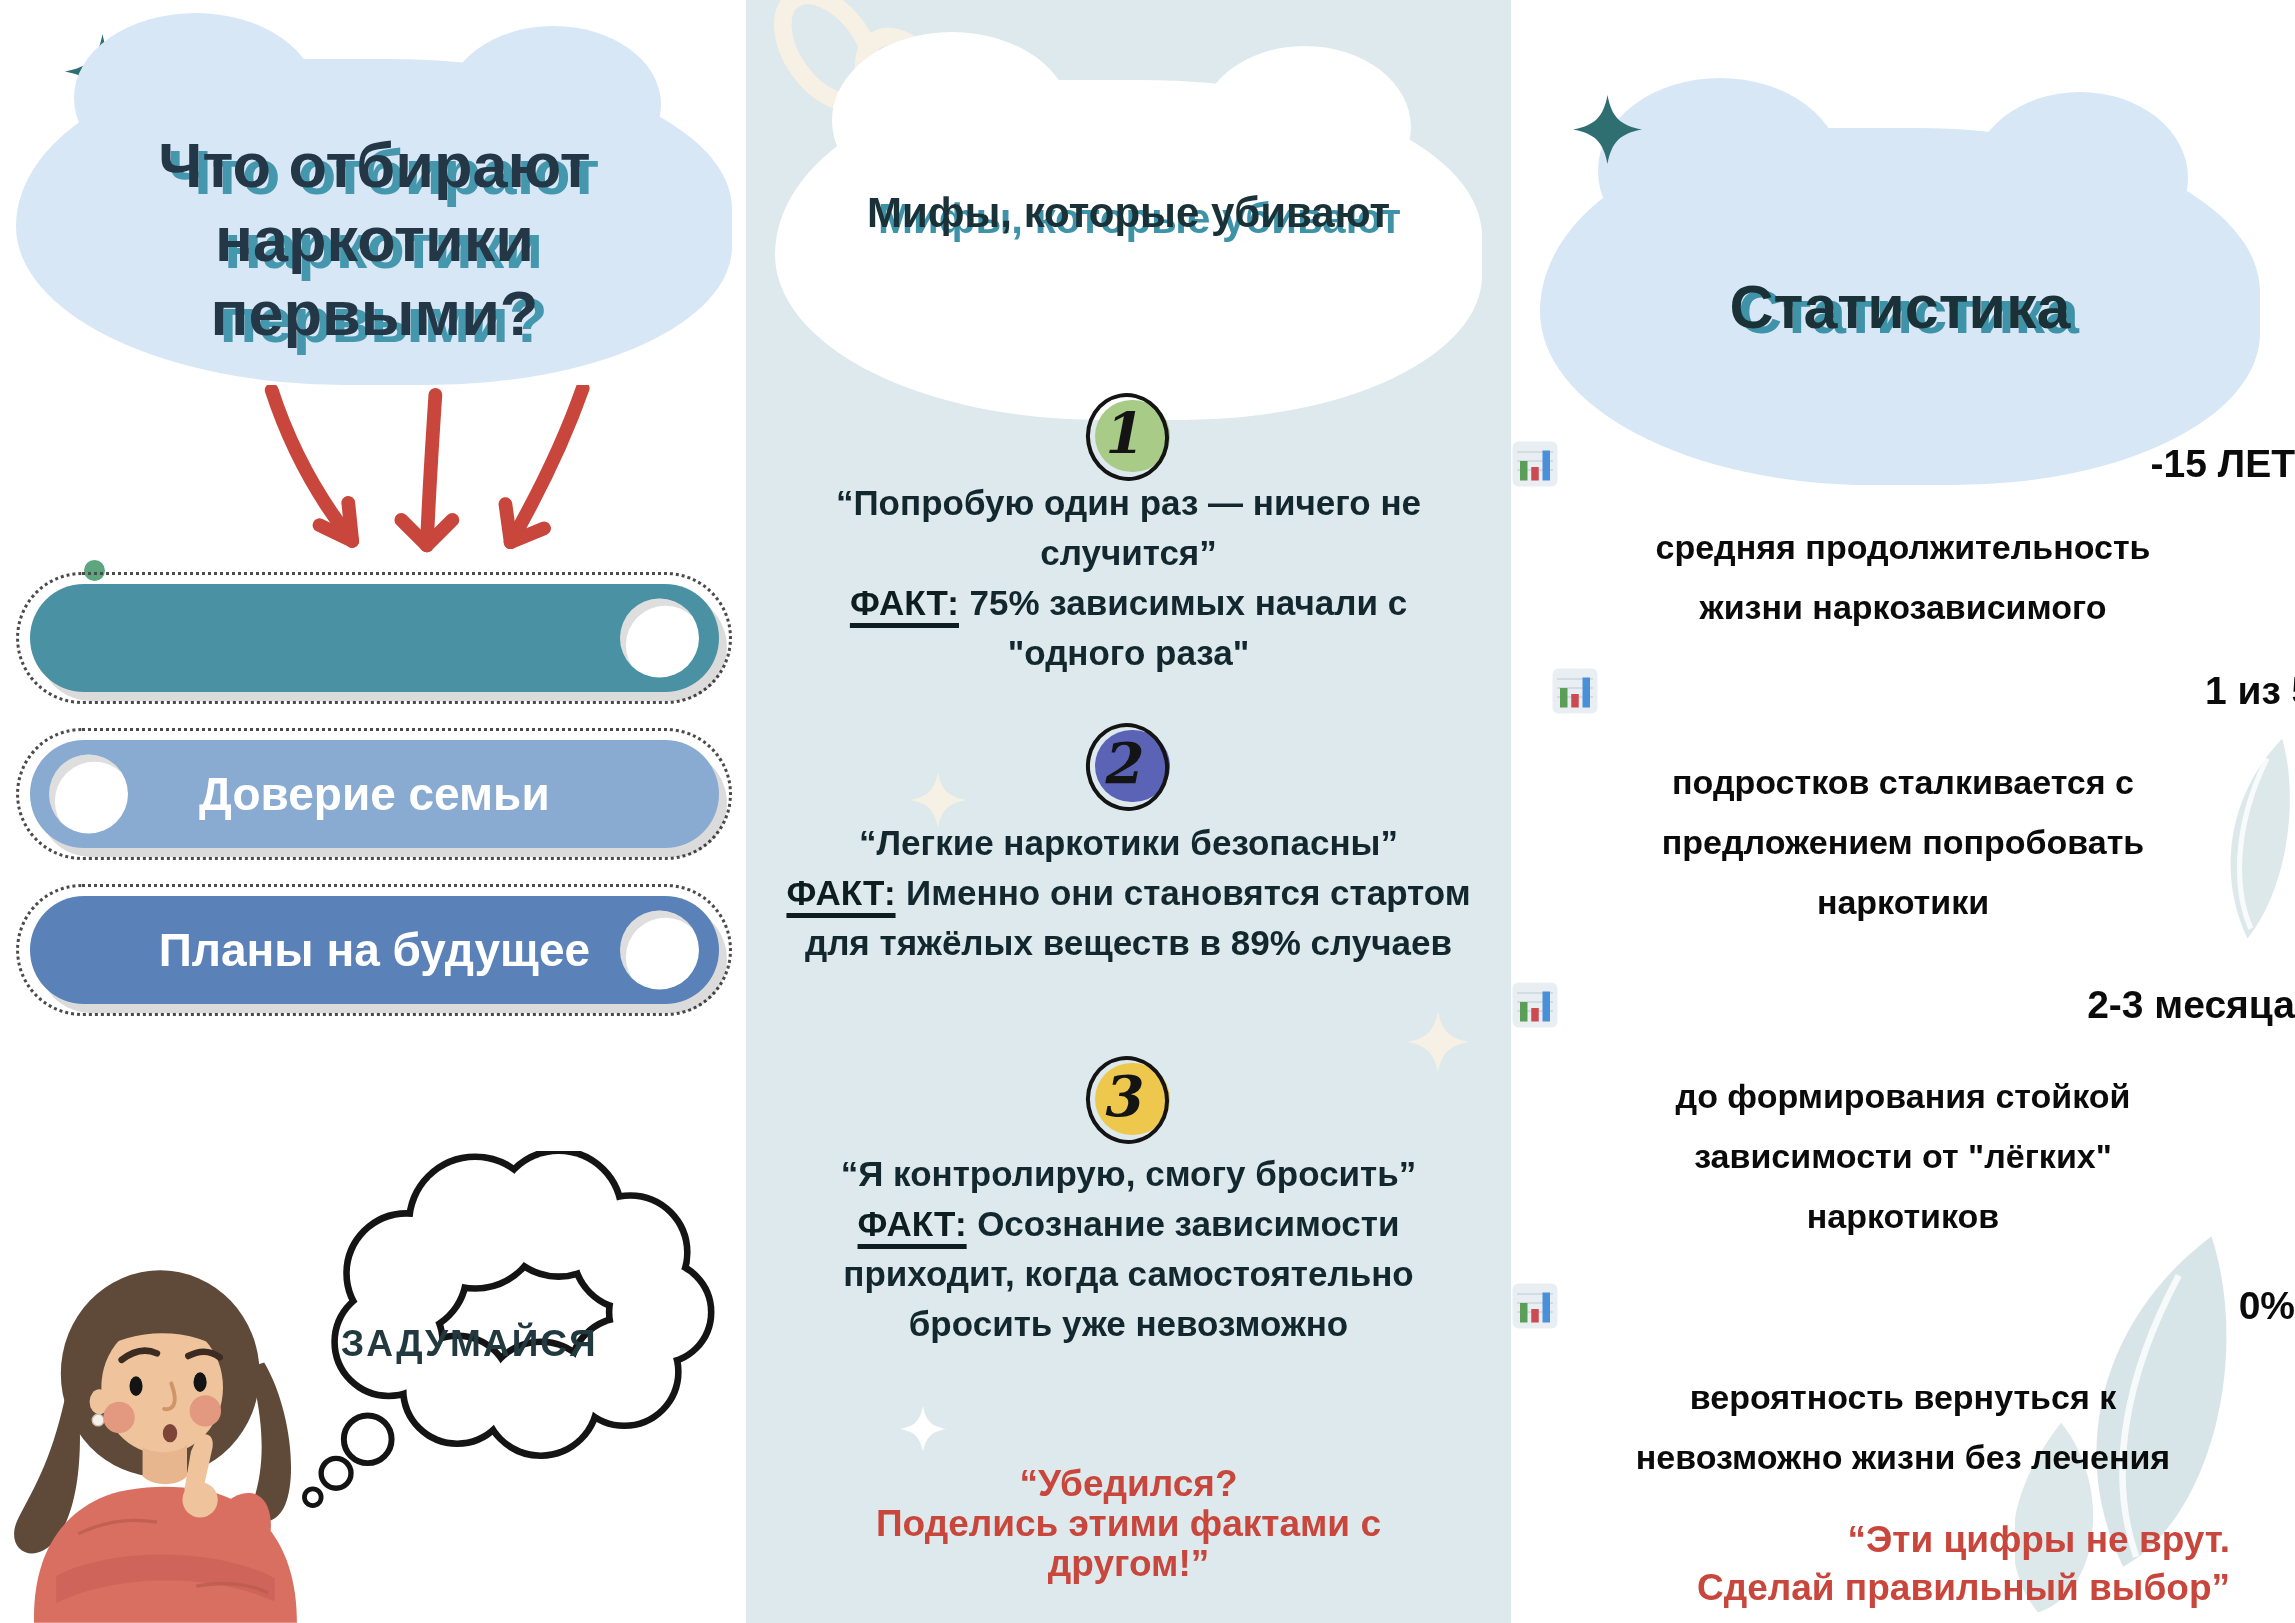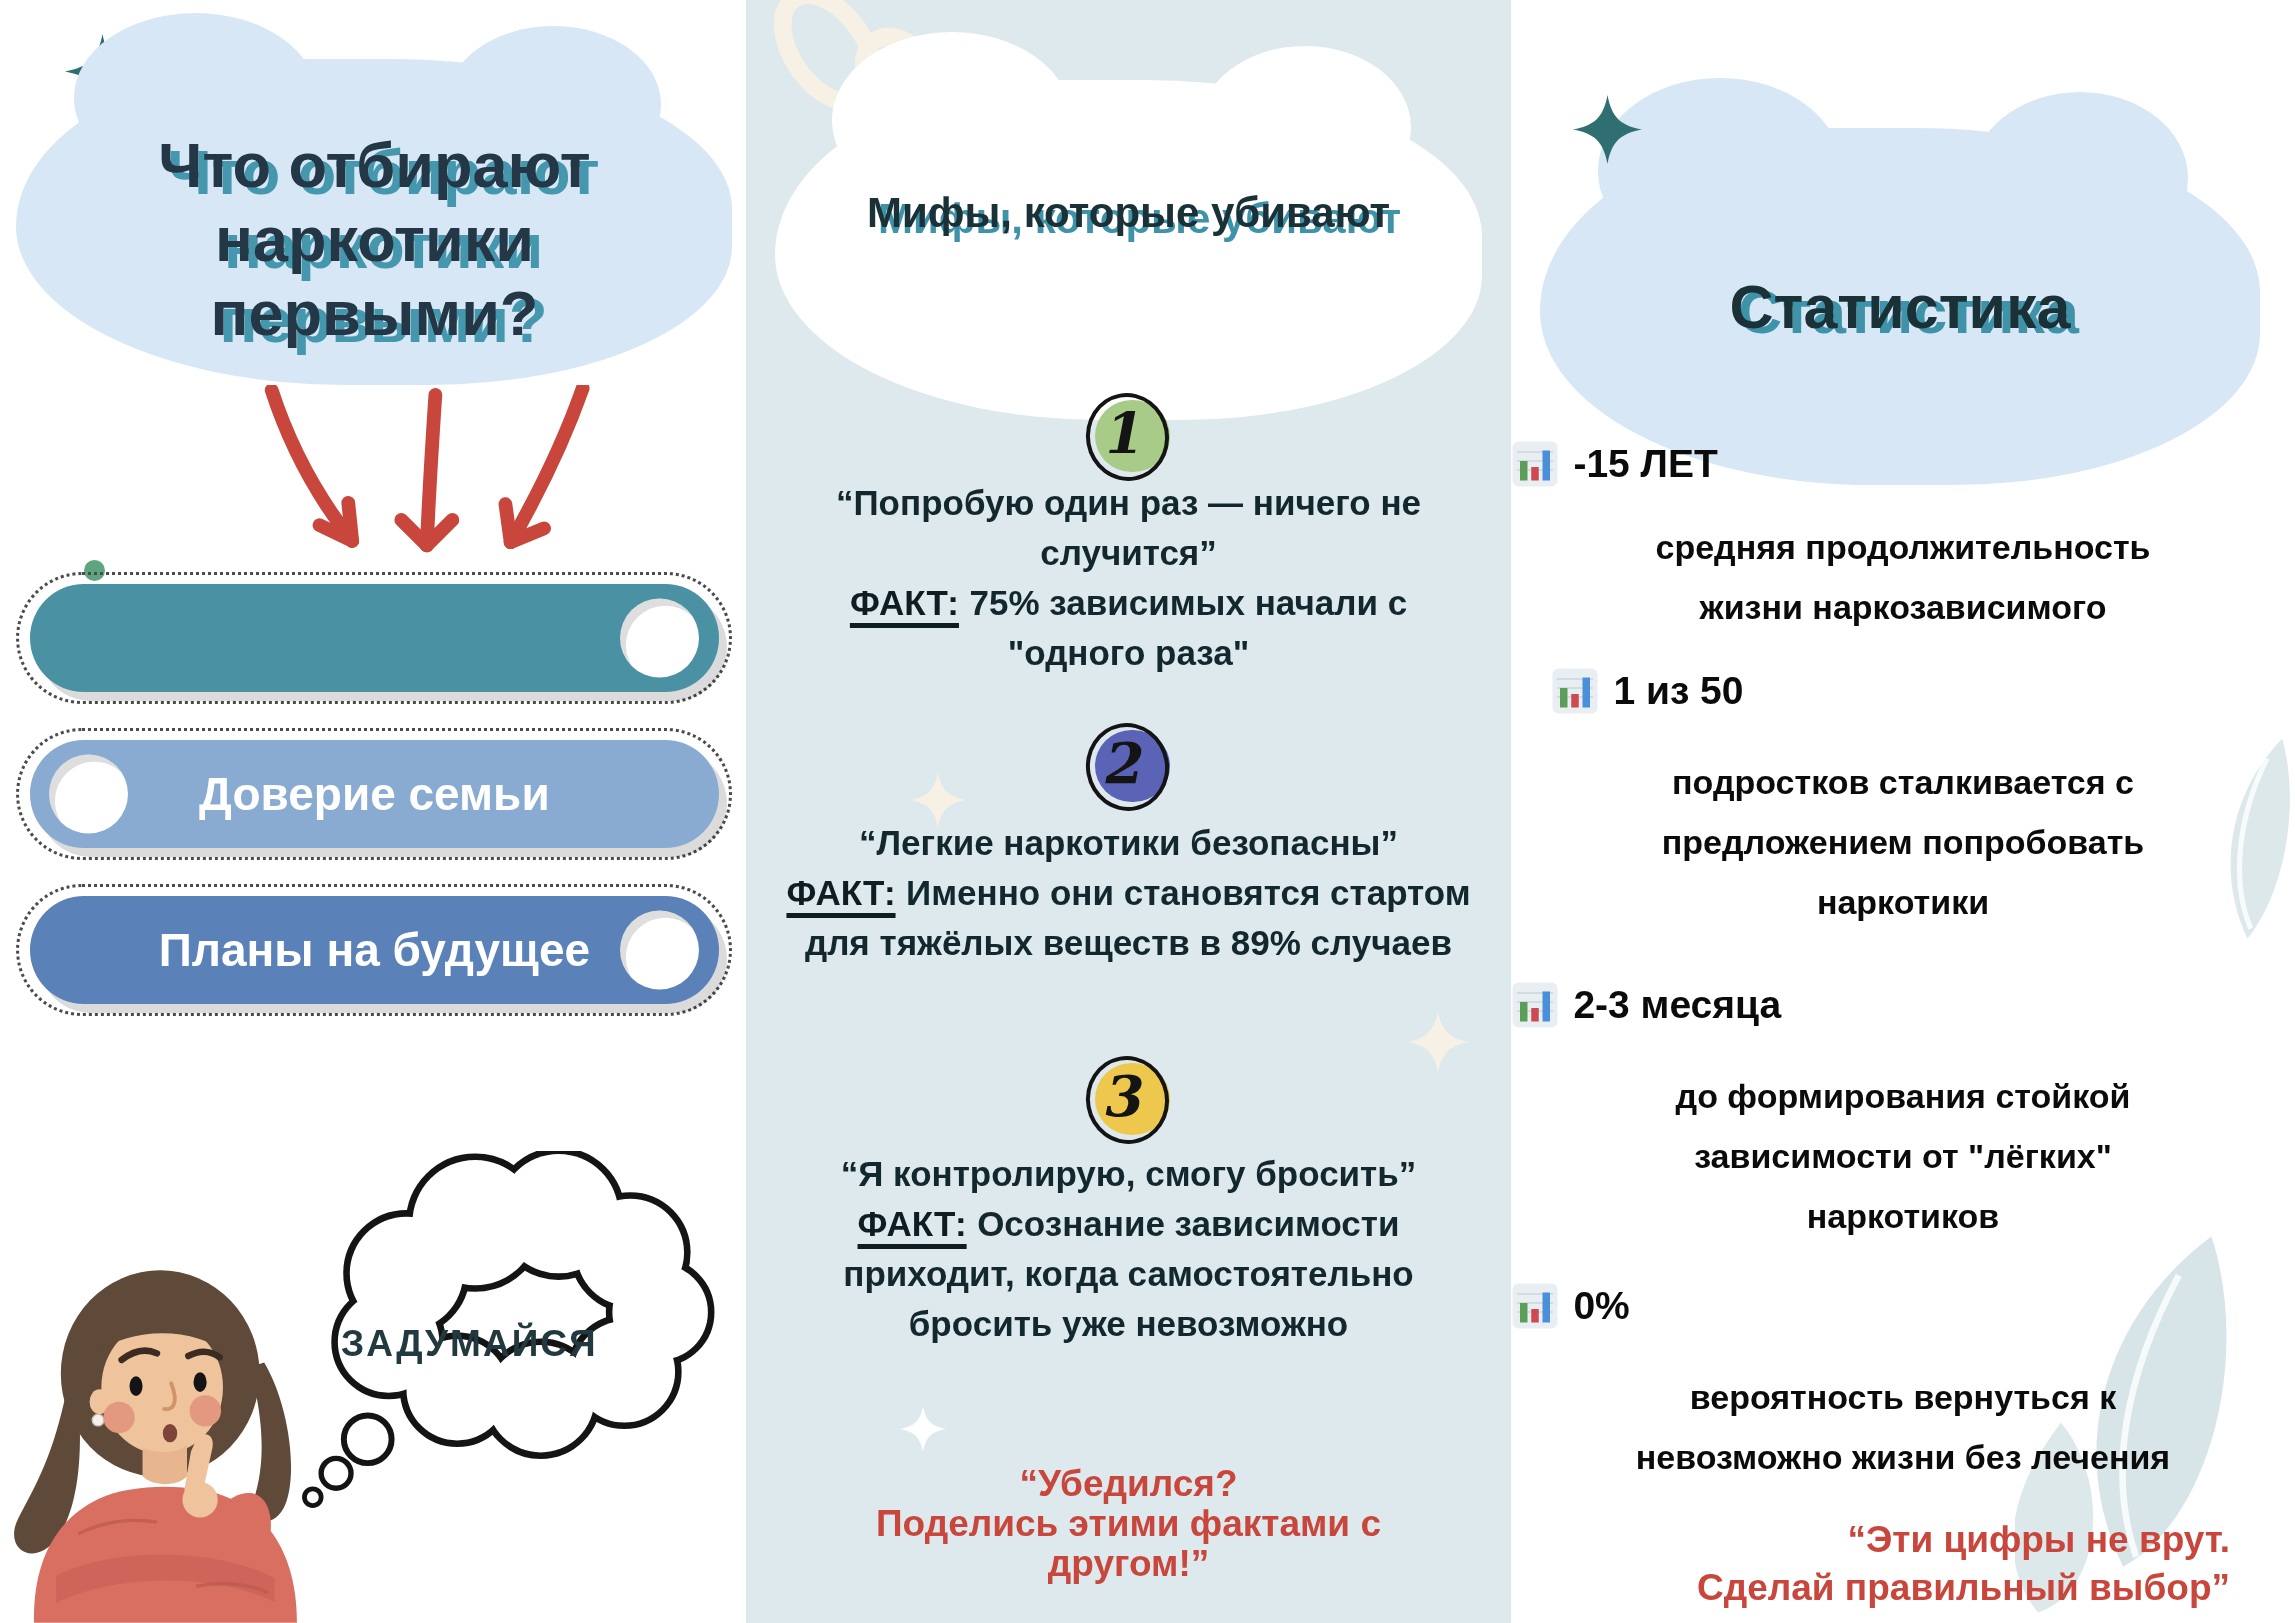--- a/index.html
+++ b/index.html
@@ -60,21 +60,21 @@
   .badge-num{position:absolute;left:0;top:3.9px;width:75px;text-align:center;
              font-family:"DejaVu Serif",serif;font-style:italic;font-size:56px;line-height:73px;color:#141414;font-weight:700;}
   .myth{position:absolute;left:36px;width:693px;text-align:center;color:#13282e;
         font-size:35px;line-height:50px;z-index:3;}
   .fact-label{text-decoration:underline;text-decoration-thickness:4.6px;text-underline-offset:7.9px;margin-right:10.5px;color:#0e1d22;}
   .cta{position:absolute;text-align:center;color:#c8463b;white-space:pre-line;z-index:3;}
   .cta-mid{left:88px;top:1464px;width:589px;font-size:37px;line-height:40px;}
 
   
   .cloud-right{left:29px;top:128px;width:720px;height:357px;z-index:1;}
-  .stat-value{position:absolute;left:0;width:100%;display:flex;align-items:center;justify-content:flex-start;
+  .stat-value{position:absolute;left:0;width:100%;display:flex;align-items:center;justify-content:space-between;
               gap:14.4px;font-size:39px;color:#0b0b0b;z-index:2;}
   .stat-desc{position:absolute;left:50%;transform:translateX(-50%);width:589px;text-align:center;
              font-size:34px;line-height:60px;color:#0b0b0b;z-index:2;}
   .cta-right{left:50%;transform:translateX(-50%);top:1516px;width:654px;font-size:37px;line-height:48px;text-align:right;}
   .bar-icon{width:48px;height:48px;flex:0 0 auto;}
   .decor-svg{position:absolute;left:504px;top:693px;width:281px;height:930px;z-index:0;}
 </style>
 </head>
 <body>
 

